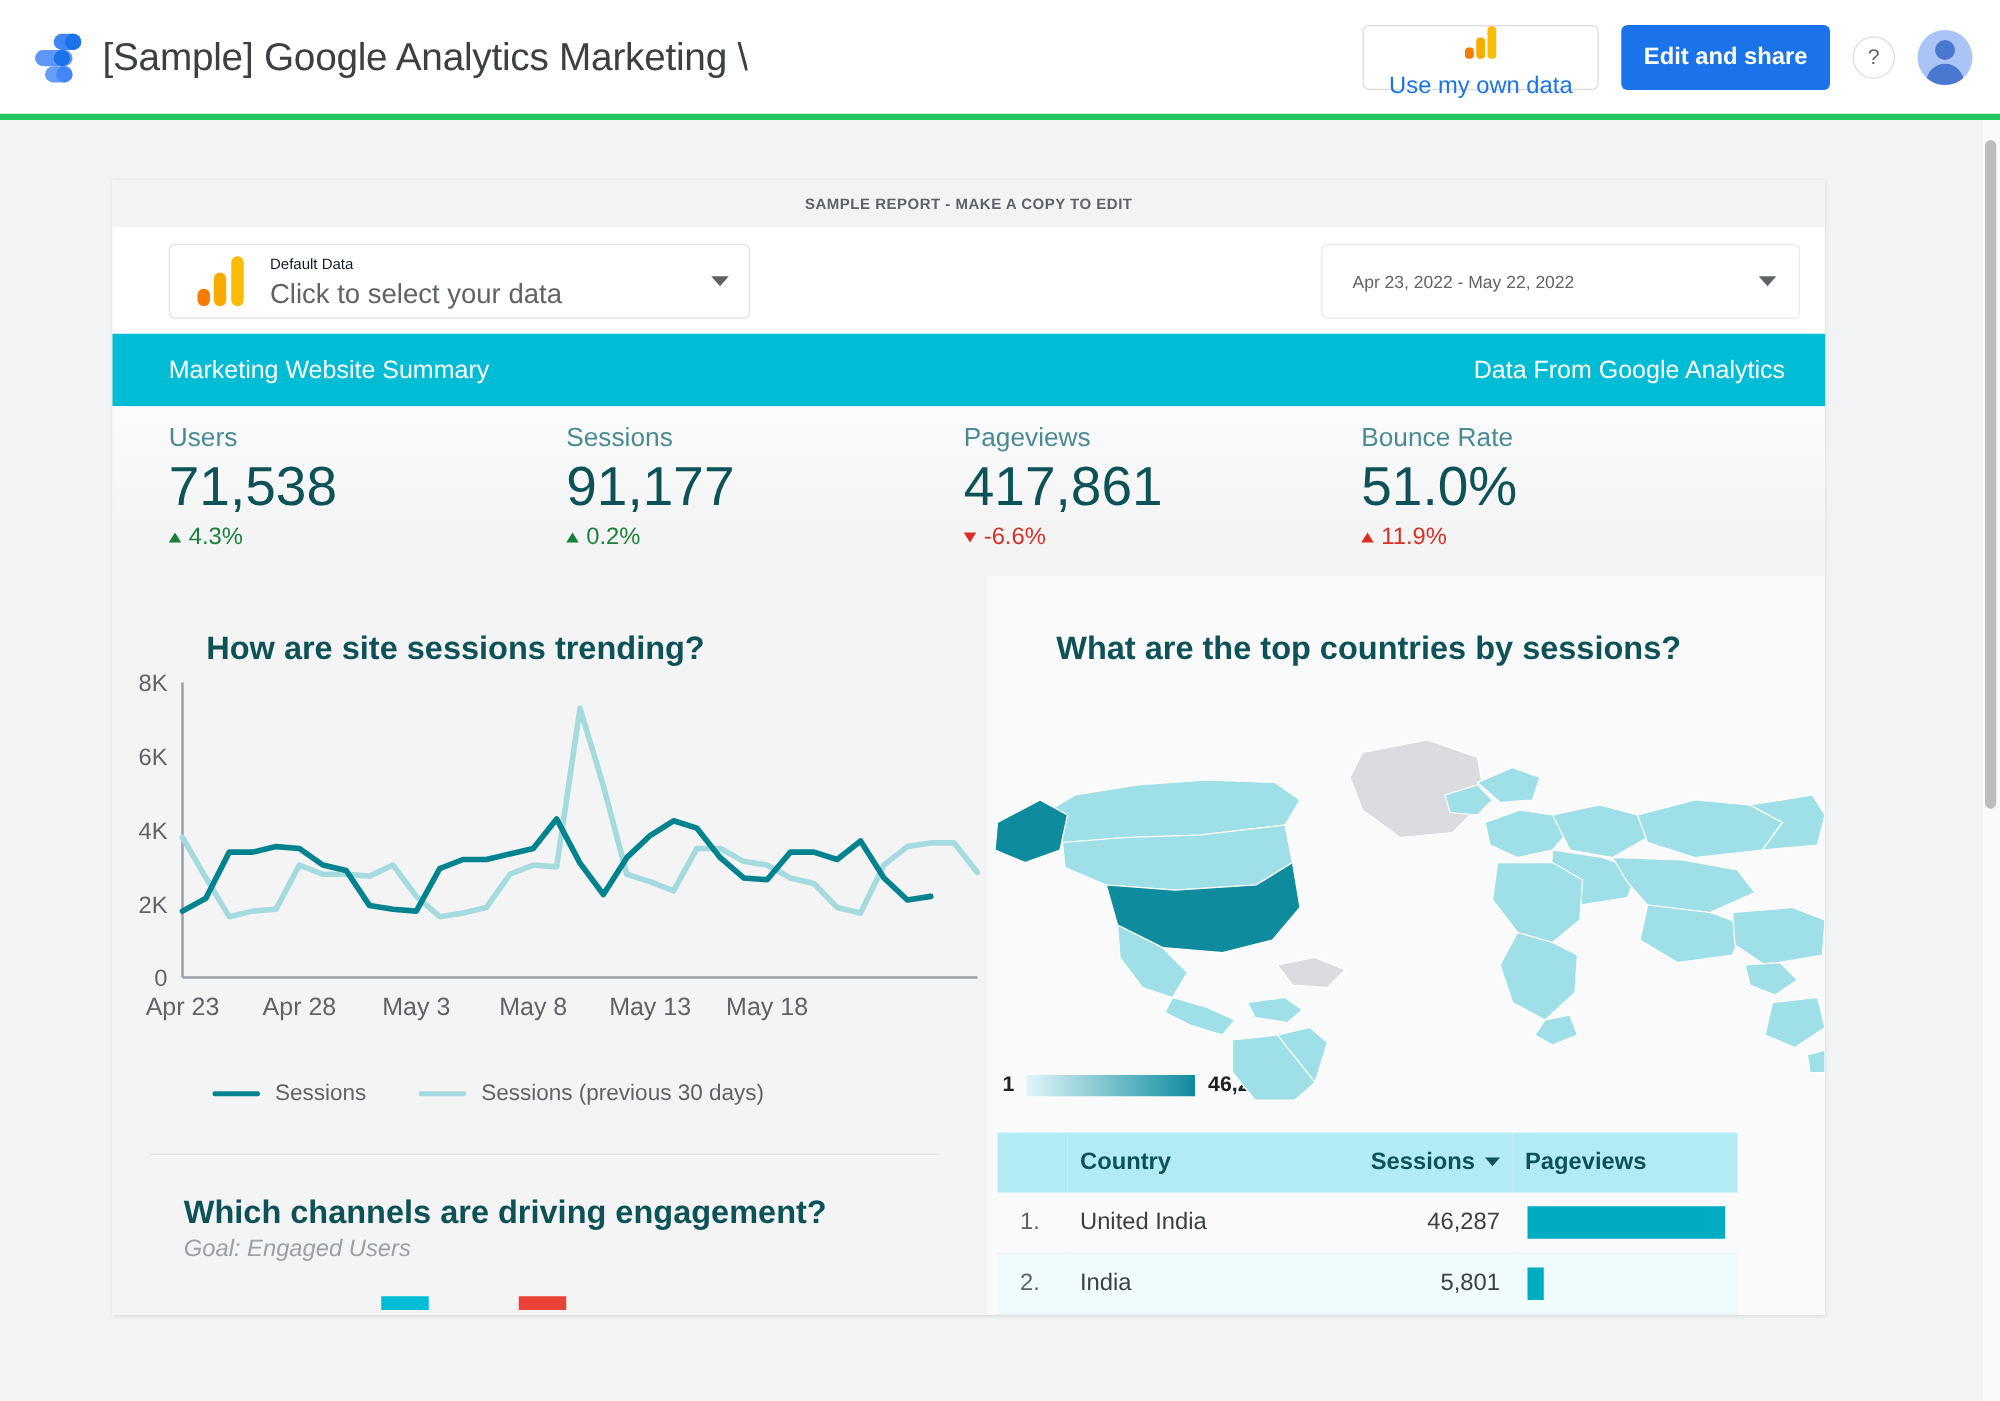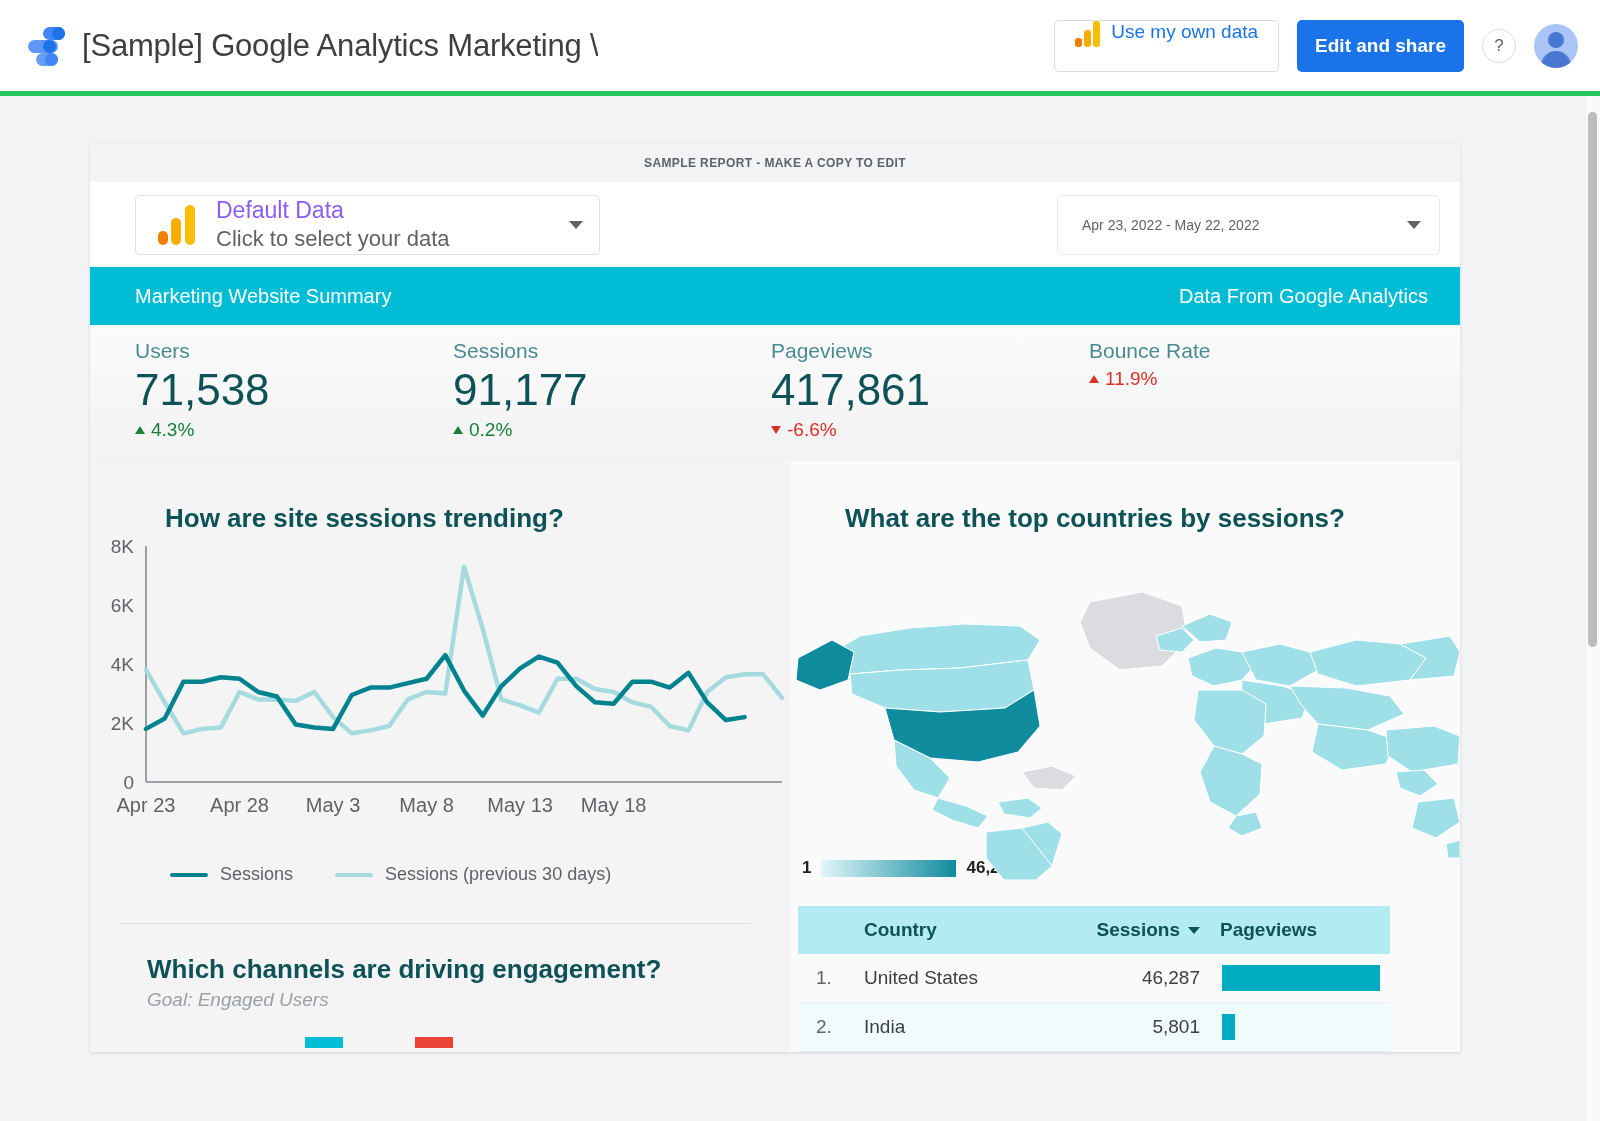--- a/index.html
+++ b/index.html
@@ -30,25 +30,26 @@
   .ds-logo .d3 { left: 19px; top: 28px; background: #4285f4; }
 
   .report-title {
     font-size: 31px; color: #3c4043; font-weight: 400;
     white-space: nowrap; overflow: hidden;
     max-width: 800px; letter-spacing: -0.2px;
   }
   .appbar-right { margin-left: auto; display: flex; align-items: center; gap: 18px; }
 
   .btn-own-data {
-    display: flex; align-items: flex-start; gap: 11px;
+    display: flex; align-items: center; gap: 11px;
     height: 52px; padding: 0 20px;
     border: 1px solid #dadce0; border-radius: 5px; background: #fff;
     color: #1a73e8; font-size: 19px; cursor: pointer;
     font-family: inherit;
+    flex-direction: column;
   }
   .ga-icon { position: relative; width: 25px; height: 26px; flex: none; }
   .ga-icon i { position: absolute; bottom: 0; border-radius: 3px; display: block; }
   .ga-icon .g1 { width: 7px; height: 9px;  left: 0px;  background: #f57c00; }
   .ga-icon .g2 { width: 7px; height: 17px; left: 9px;  background: #f9ab00; }
   .ga-icon .g3 { width: 7px; height: 26px; left: 18px; background: #fbbc04; }
 
   .btn-edit-share {
     height: 52px; padding: 0 18px; border: none; border-radius: 5px;
     background: #1a73e8; color: #fff; font-size: 19px; font-weight: bold;
@@ -108,21 +109,21 @@
     display: flex; align-items: center; gap: 20px;
     width: 465px; height: 60px; padding: 0 16px 0 22px;
     border: 1px solid #e0e0e0; border-radius: 5px; background: #fff; cursor: pointer;
   }
   .ga-icon-lg { position: relative; width: 38px; height: 40px; flex: none; }
   .ga-icon-lg i { position: absolute; bottom: 0; border-radius: 5px; display: block; }
   .ga-icon-lg .g1 { width: 10px; height: 14px; left: 0px;  background: #f57c00; }
   .ga-icon-lg .g2 { width: 10px; height: 27px; left: 13px; background: #f9ab00; }
   .ga-icon-lg .g3 { width: 10px; height: 40px; left: 27px; background: #fbbc04; }
   .ds-text { flex: 1; line-height: 1.25; }
-  .ds-label { font-size: 23px; color: #8b5cf6; }
+  .ds-label { font-size: 12px; color: #0f172a; }
   .ds-value { font-size: 22px; color: #5f6368; }
   .caret {
     width: 0; height: 0; flex: none;
     border-left: 7px solid transparent; border-right: 7px solid transparent;
     border-top: 8px solid #5f6368;
   }
   .date-select {
     display: flex; align-items: center; justify-content: space-between;
     width: 383px; height: 60px; padding: 0 18px 0 24px;
     border: 1px solid #e8eaed; border-radius: 5px; background: #fff; cursor: pointer;
@@ -298,20 +299,21 @@
       <div class="kpi">
         <div class="kpi-label">Pageviews</div>
         <div class="kpi-value">417,861</div>
         <div class="kpi-delta down">
           <span class="arrow down"></span>
           <span>-6.6%</span>
         </div>
       </div>
       <div class="kpi">
         <div class="kpi-label">Bounce Rate</div>
+        <div class="kpi-value">51.0%</div>
         <div class="kpi-delta bad">
           <span class="arrow up"></span>
           <span>11.9%</span>
         </div>
       </div>
     </div>
 
     <div class="body-cols">
 
       <div class="col-left">
@@ -413,21 +415,21 @@
               <th>Country</th>
               <th class="num">
                 <span>Sessions</span><span class="sort-caret"></span>
               </th>
               <th>Pageviews</th>
             </tr>
           </thead>
           <tbody>
             <tr>
               <td class="rank">1.</td>
-              <td>United States</td>
+              <td>United India</td>
               <td class="num">46,287</td>
               <td class="bar-cell">
                 <span class="bar" id="bar0" style="width: 158px;"></span>
               </td>
             </tr>
             <tr class="alt">
               <td class="rank">2.</td>
               <td>India</td>
               <td class="num">5,801</td>
               <td class="bar-cell">

